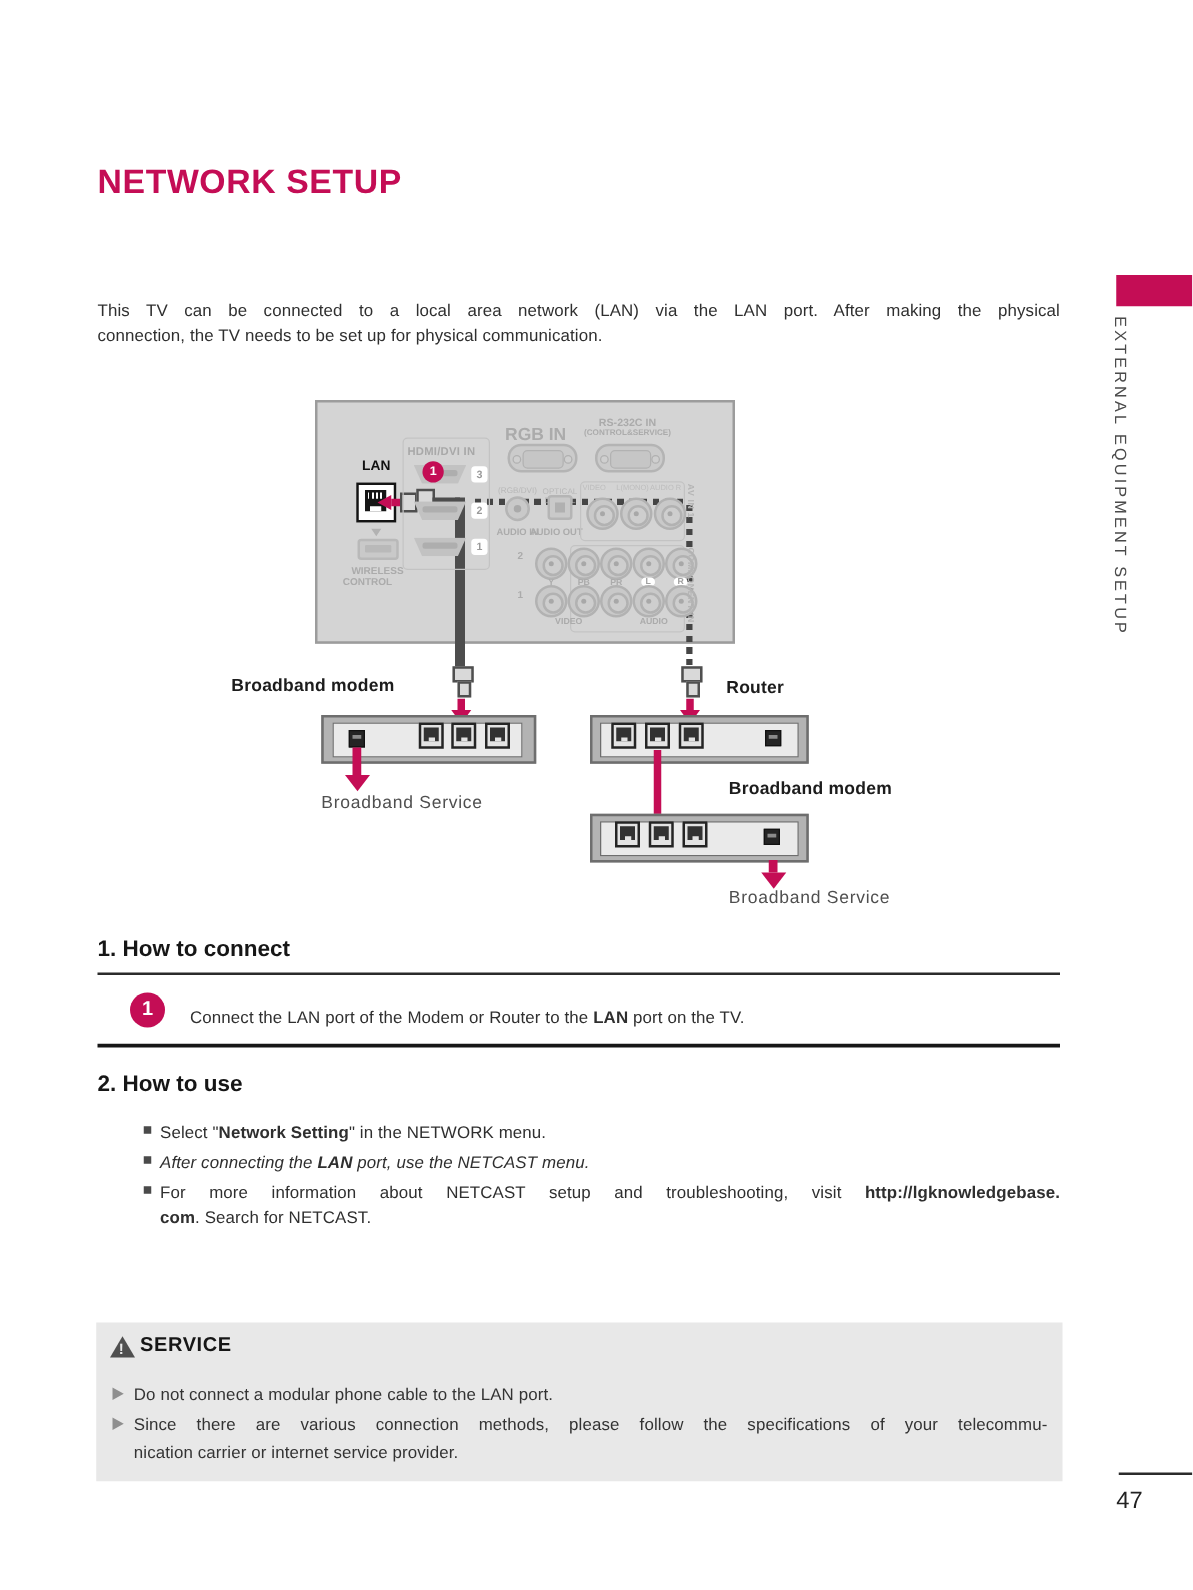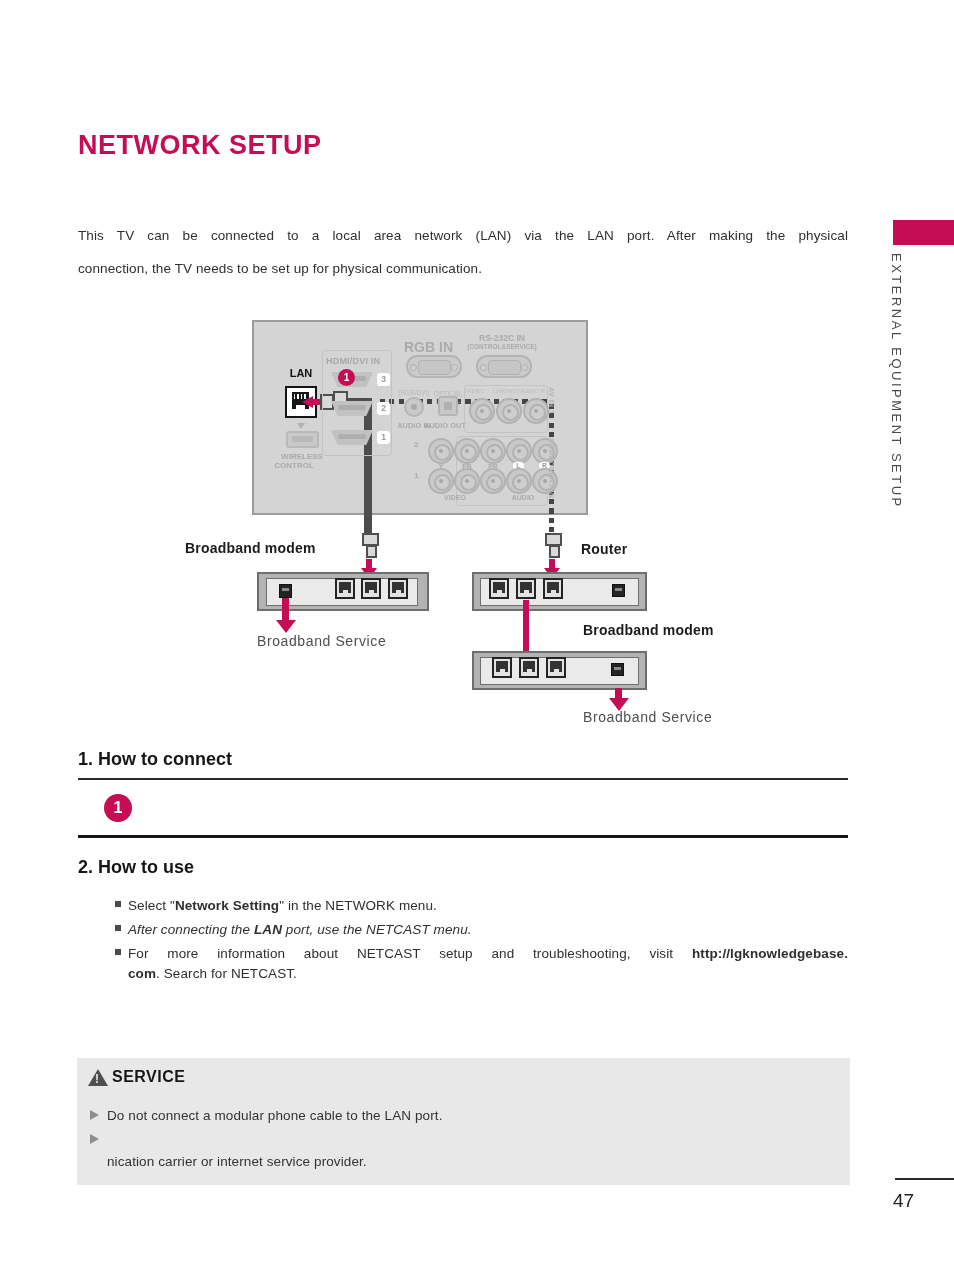--- a/index.html
+++ b/index.html
@@ -77,21 +77,21 @@
   .tri-r{position:absolute;width:0;height:0;border-top:5px solid transparent;border-bottom:5px solid transparent;
          border-left:9px solid #8f8f8f;}
   .side-vtxt{position:absolute;writing-mode:vertical-rl;font-size:13px;letter-spacing:2.5px;color:#4a4a4a;}
 </style>
 </head>
 <body>
 
 <div class="page">
 
   <h1 class="abs accent" style="left:78px;top:130px;">NETWORK SETUP</h1>
-  <div class="abs body-txt jl" style="left:78px;top:225px;width:770px;">This TV can be connected to a local area network (LAN) via the LAN port. After making the physical</div>
+  <div class="abs body-txt jl" style="left:78px;top:238px;width:770px;">This TV can be connected to a local area network (LAN) via the LAN port. After making the physical</div>
   <div class="abs body-txt" style="left:78px;top:258px;width:770px;">connection, the TV needs to be set up for physical communication.</div>
 
   <div class="abs panel" style="left:252px;top:320px;width:336px;height:195px;"></div>
 
   <div class="abs" style="left:283px;top:367px;width:36px;text-align:center;font-size:11px;font-weight:bold;color:#111;">LAN</div>
   <div class="lanport" style="left:285px;top:386px;">
     <b class="lan-glyph"></b>
   </div>
   <div class="ah-left" style="left:302px;top:396px;"></div>
   <div class="astem" style="left:313px;top:399px;width:8px;height:6px;"></div>
@@ -222,37 +222,39 @@
       <i></i>
     </div>
   <div class="dport" style="left:611px;top:663px;width:13px;height:13px;"></div>
   <div class="astem" style="left:615px;top:688px;width:7px;height:10px;"></div>
   <div class="ah-down-lg" style="left:609px;top:698px;"></div>
   <div class="svc-label" style="left:583px;top:709px;">Broadband Service</div>
 
   <h3 class="abs" style="left:78px;top:749px;">1. How to connect</h3>
   <div class="abs rule" style="left:78px;top:778px;width:770px;height:2px;"></div>
   <div class="badge" style="left:104px;top:794px;width:28px;height:28px;font-size:16px;">1</div>
+  <div class="abs body-txt" style="left:152px;top:803px;width:700px;"><span>Connect the LAN port of the Modem or Router to the </span><b>LAN</b><span> port on the TV.</span></div>
   <div class="abs rule" style="left:78px;top:835px;width:770px;height:3px;background:#161616;"></div>
 
   <h3 class="abs" style="left:78px;top:857px;">2. How to use</h3>
   <div class="sqb" style="left:115px;top:901px;"></div>
   <div class="abs body-txt" style="left:128px;top:895px;width:720px;"><span>Select "</span><b>Network Setting</b><span>" in the NETWORK menu.</span></div>
   <div class="sqb" style="left:115px;top:925px;"></div>
   <div class="abs body-txt" style="left:128px;top:919px;width:720px;font-style:italic;"><span>After connecting the </span><b>LAN</b><span> port, use the NETCAST menu.</span></div>
   <div class="sqb" style="left:115px;top:949px;"></div>
   <div class="abs body-txt jl" style="left:128px;top:943px;width:720px;"><span>For more information about NETCAST setup and troubleshooting, visit </span><b>http://lgknowledgebase.</b></div>
   <div class="abs body-txt" style="left:128px;top:963px;width:720px;"><b>com</b><span>. Search for NETCAST.</span></div>
 
   <div class="caution-box" style="left:77px;top:1058px;width:773px;height:127px;"></div>
   <div class="warn-tri" style="left:88px;top:1069px;"></div>
   <div class="abs" style="left:112px;top:1068px;font-size:16px;font-weight:bold;color:#161616;letter-spacing:.5px;">SERVICE</div>
   <div class="tri-r" style="left:90px;top:1110px;"></div>
   <div class="abs body-txt" style="left:107px;top:1105px;width:731px;color:#333;">Do not connect a modular phone cable to the LAN port.</div>
   <div class="tri-r" style="left:90px;top:1134px;"></div>
+  <div class="abs body-txt jl" style="left:107px;top:1129px;width:731px;color:#333;">Since there are various connection methods, please follow the specifications of your telecommu-</div>
   <div class="abs body-txt" style="left:107px;top:1151px;width:731px;color:#333;">nication carrier or internet service provider.</div>
 
   <div class="abs" style="left:893px;top:220px;width:61px;height:25px;background:var(--acc);"></div>
   <div class="side-vtxt" style="left:889px;top:253px;height:290px;">EXTERNAL EQUIPMENT SETUP</div>
   <div class="abs rule" style="left:895px;top:1178px;width:59px;height:2px;"></div>
   <div class="abs" style="left:893px;top:1190px;font-size:19px;color:#222;">47</div>
 
 </div>
 
 </body></html>

